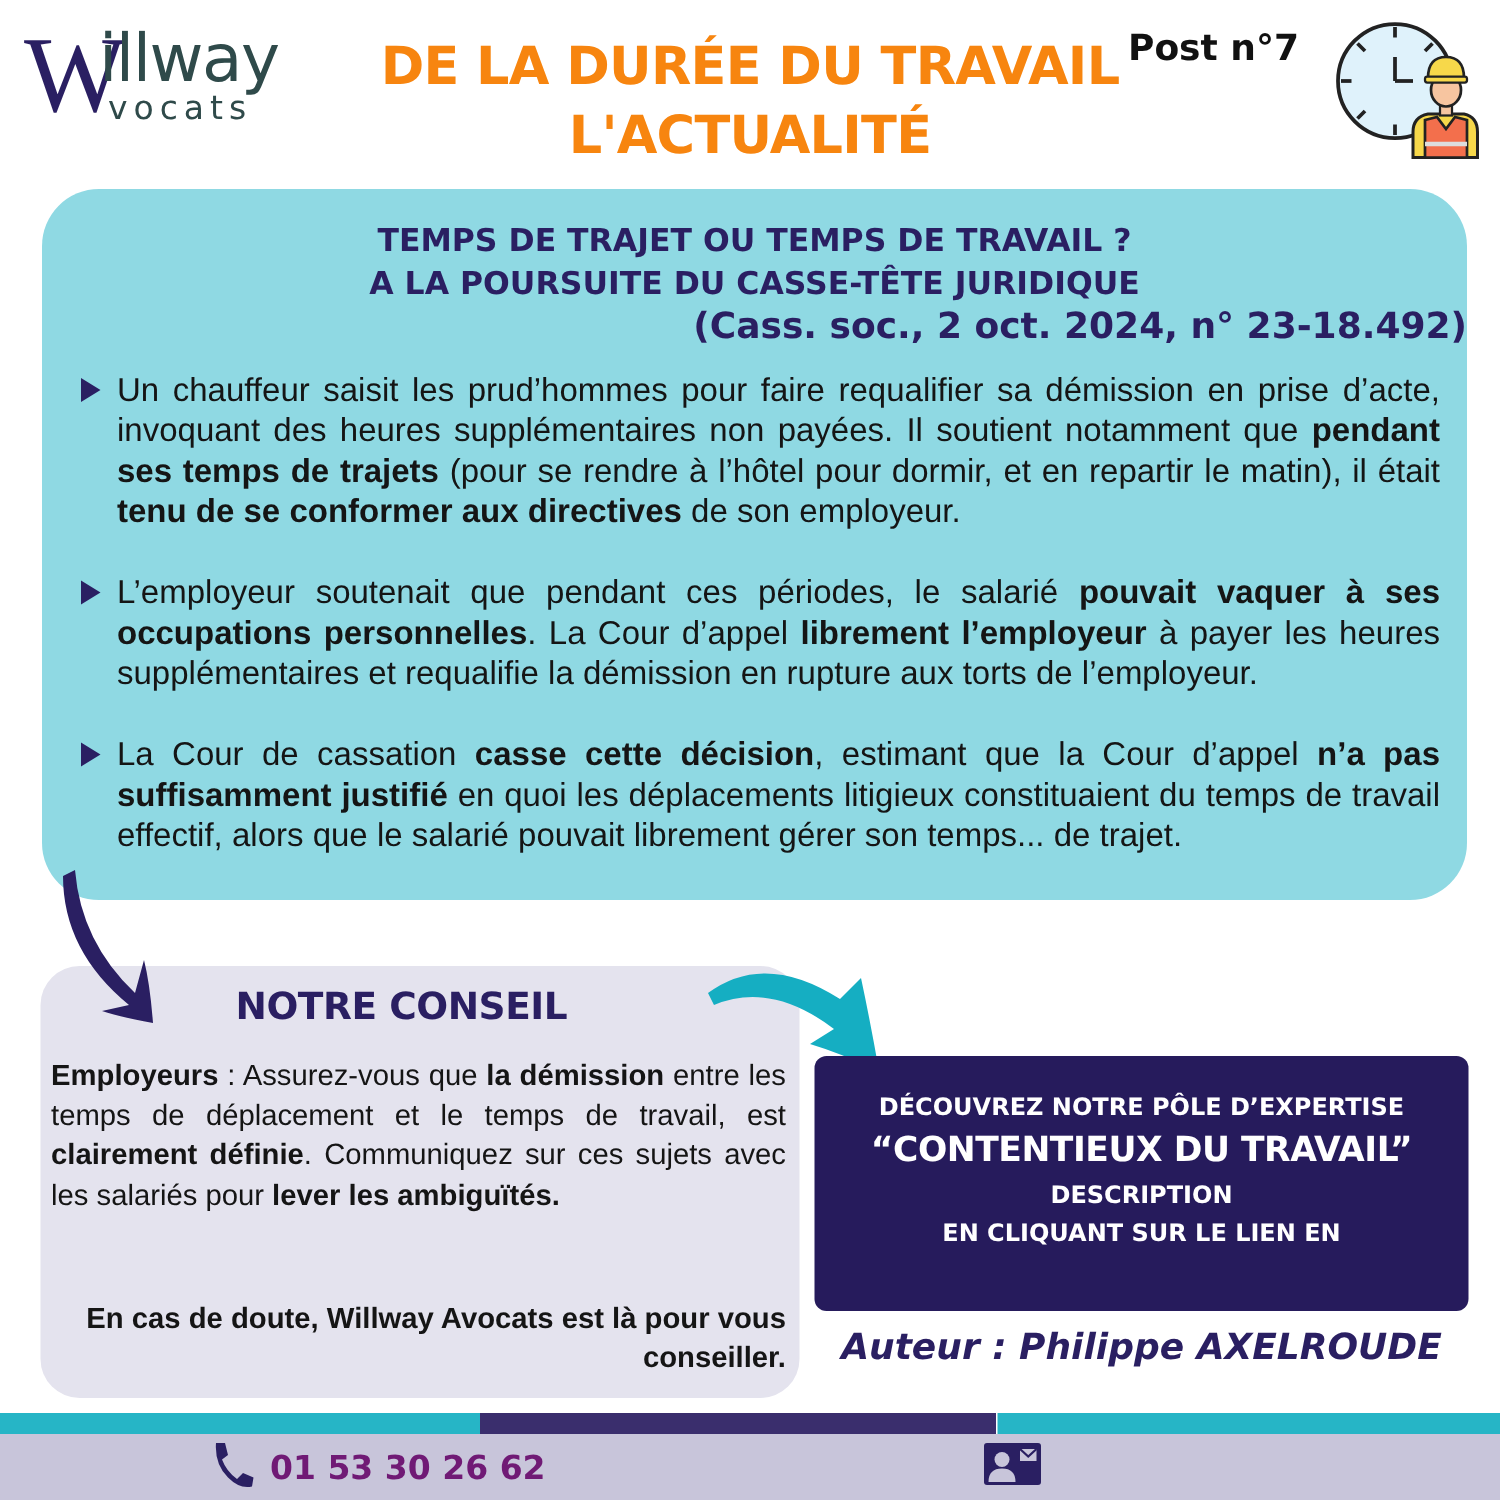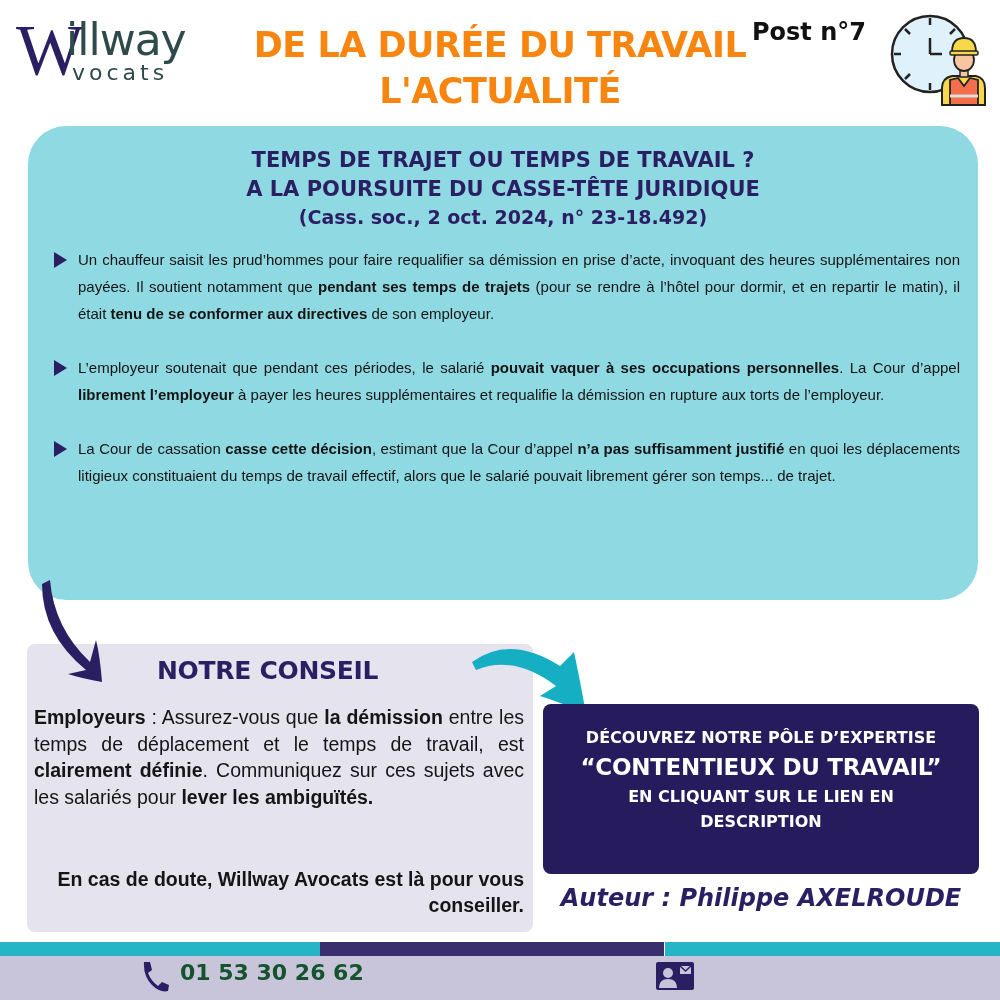--- a/index.html
+++ b/index.html
@@ -16,52 +16,52 @@
   .title { position: absolute; left: 220px; top: 22px; width: 560px; text-align: center; color: #f7850f; font-weight: 900; font-size: 35px; line-height: 46px; font-family: "DejaVu Sans", sans-serif; letter-spacing: -0.5px; }
 
   .post { position: absolute; left: 752px; top: 18px; font-family: "DejaVu Sans", sans-serif; font-weight: bold; font-size: 24px; color: #111; }
 
   .clock-icon { position: absolute; left: 888px; top: 10px; width: 100px; height: 100px; }
 
   
   .main-card { position: absolute; left: 28px; top: 126px; width: 950px; height: 474px; background: #8fd9e3; border-radius: 38px; }
   .main-head { position: absolute; left: 0; top: 20px; width: 950px; text-align: center; color: #2a1f62; font-family: "DejaVu Sans", sans-serif; font-weight: bold; }
   .main-head .l1, .main-head .l2 { font-size: 21px; line-height: 29px; }
-  .main-head .l3 { font-size: 19px; line-height: 26px; }
+  .main-head .l3 { font-size: 24px; line-height: 26px; text-align: right; }
 
   .bullets { position: absolute; left: 22px; top: 120px; width: 910px; }
-  .bullet { position: relative; padding-left: 28px; font-size: 15px; line-height: 27px; text-align: justify; margin-bottom: 27px; color: #151515; }
+  .bullet { position: relative; padding-left: 28px; font-size: 22px; line-height: 27px; text-align: justify; margin-bottom: 27px; color: #151515; }
   .bullet .tri { position: absolute; left: 4px; top: 6px; width: 0; height: 0; border-top: 8px solid transparent; border-bottom: 8px solid transparent; border-left: 13px solid #2a1f62; }
   .bullet b { font-weight: bold; }
 
   
   .arrow-dark { position: absolute; left: 40px; top: 578px; width: 80px; height: 110px; }
   .arrow-teal { position: absolute; left: 470px; top: 640px; width: 130px; height: 80px; }
 
   
-  .conseil { position: absolute; left: 27px; top: 644px; width: 506px; height: 288px; background: #e4e3ee; border-radius: 8px; }
+  .conseil { position: absolute; left: 27px; top: 644px; width: 506px; height: 288px; background: #e4e3ee; border-radius: 26px; }
   .conseil-title { position: absolute; left: 130px; top: 12px; font-family: "DejaVu Sans", sans-serif; font-weight: bold; font-size: 25px; color: #2a1f62; letter-spacing: -0.3px; }
   .conseil-body { position: absolute; left: 7px; top: 60px; width: 490px; font-size: 19.5px; line-height: 26.5px; text-align: justify; color: #151515; }
   .conseil-foot { position: absolute; left: 7px; top: 222px; width: 490px; text-align: right; font-weight: bold; font-size: 19.5px; line-height: 26px; color: #151515; }
 
   
   .expertise { position: absolute; left: 543px; top: 704px; width: 436px; height: 170px; background: #261b5c; border-radius: 8px; color: #fff; text-align: center; padding-top: 22px; font-family: "DejaVu Sans", sans-serif; font-weight: bold; cursor: pointer; }
   .expertise .e1 { font-size: 16px; line-height: 24px; }
   .expertise .e2 { font-size: 23px; line-height: 34px; letter-spacing: -0.3px; }
   .expertise .e3 { font-size: 16px; line-height: 25px; }
 
   .author { position: absolute; left: 556px; top: 884px; width: 410px; text-align: center; font-family: "DejaVu Sans", sans-serif; font-style: italic; font-weight: bold; font-size: 24px; color: #2a1f62; }
 
   
   .bars { position: absolute; left: 0; top: 942px; width: 1000px; height: 14px; display: flex; }
   .bars .b1 { width: 320px; background: #26b5c6; }
   .bars .b2 { width: 344px; background: #3a2e6d; }
   .bars .b3 { flex: 1; background: #26b5c6; border-left: 1px solid #fff; }
   .footer { position: absolute; left: 0; top: 956px; width: 1000px; height: 44px; background: #c8c5da; }
-  .phone { position: absolute; left: 140px; top: 4px; display: flex; align-items: flex-start; gap: 10px; color: #14532d; font-family: "DejaVu Sans", sans-serif; font-weight: bold; font-size: 22px; }
+  .phone { position: absolute; left: 140px; top: 4px; display: flex; align-items: flex-end; gap: 10px; color: #701a75; font-family: "DejaVu Sans", sans-serif; font-weight: bold; font-size: 22px; }
   .email { position: absolute; left: 490px; top: 4px; display: flex; align-items: center; gap: 10px; color: #2a1f62; font-family: "DejaVu Sans", sans-serif; font-weight: bold; font-size: 22px; flex-direction: column; }
 </style>
 </head>
 <body>
 
 <div class="logo">
   <span class="big-w">W</span>
   <span class="illway">illway</span>
   <span class="vocats">vocats</span>
 </div>
@@ -127,22 +127,22 @@
 <svg class="arrow-dark" viewBox="0 0 80 110">
   <path d="M10 2 Q14 50 50 84 L56 62 Q60 78 62 104 Q40 100 28 96 L46 92 Q2 56 2 6 Z" fill="#2a1f62"></path>
 </svg>
 <svg class="arrow-teal" viewBox="0 0 130 80">
   <path d="M2 22 Q40 -6 90 26 L104 12 Q110 40 116 74 Q90 62 70 56 L86 46 Q44 14 6 30 Z" fill="#15aec2"></path>
 </svg>
 
 <div class="expertise">
   <div class="e1">DÉCOUVREZ NOTRE PÔLE D’EXPERTISE</div>
   <div class="e2">“CONTENTIEUX DU TRAVAIL”</div>
+  <div class="e3">DESCRIPTION</div>
   <div class="e3">EN CLIQUANT SUR LE LIEN EN</div>
-  <div class="e3">DESCRIPTION</div>
 </div>
 
 <div class="author">Auteur : Philippe AXELROUDE</div>
 
 <div class="bars">
   <div class="b1"></div>
   <div class="b2"></div>
   <div class="b3"></div>
 </div>
 <div class="footer">

